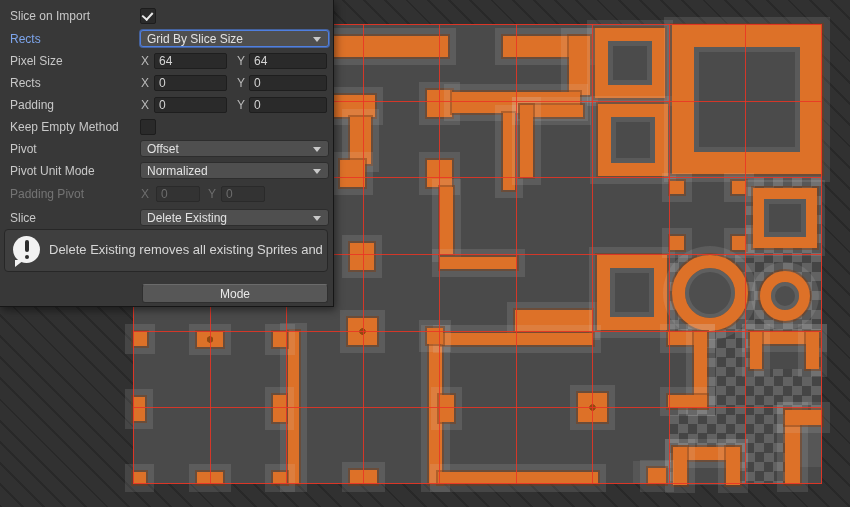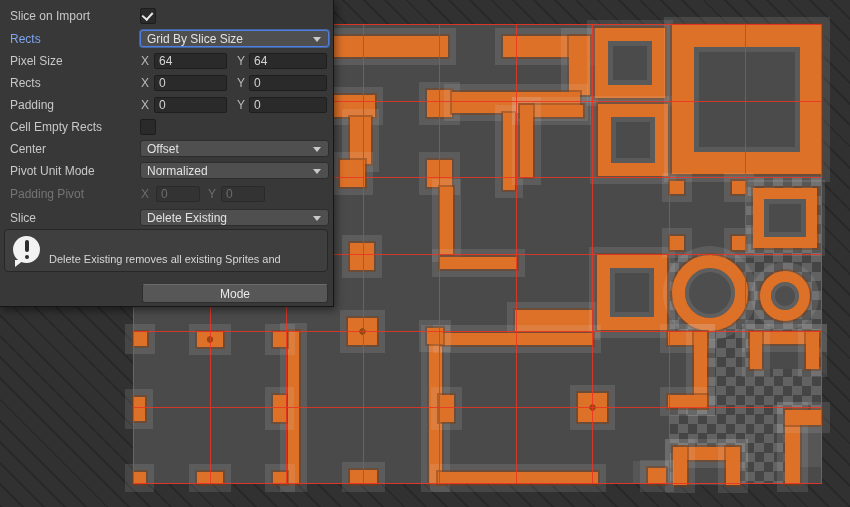--- a/index.html
+++ b/index.html
@@ -51,21 +51,21 @@
   .nfield{position:absolute;height:16px;background:#2a2a2a;border:1px solid #1e1e1e;
     border-radius:2px;box-sizing:border-box;color:#d4d4d4;display:flex;align-items:center;padding:0 4px;}
   .nfield.disabled{background:#333333;border-color:#2a2a2a;color:#6d6d6d;}
   .helpbox{position:absolute;left:4px;top:229px;width:324px;height:43px;background:#3f3f3f;
     border:1px solid #272727;border-radius:4px;box-sizing:border-box;}
   .bubble{position:absolute;left:8px;top:6px;width:27px;height:27px;background:#f2f2f2;border-radius:50%;}
   .bubble:before{content:"";position:absolute;left:2px;bottom:-4px;width:0;height:0;
     border-left:9px solid #f2f2f2;border-bottom:7px solid transparent;}
   .bubble .ex-bar{position:absolute;left:11.5px;top:4px;width:4px;height:12px;background:#2c2c2c;border-radius:2px;}
   .bubble .ex-dot{position:absolute;left:11.5px;top:19px;width:4px;height:4px;background:#2c2c2c;border-radius:50%;}
-  .helptext{position:absolute;left:44px;top:22px;font-size:11px;line-height:15px;color:#d6d6d6;}
+  .helptext{position:absolute;left:44px;top:12px;font-size:13px;line-height:15px;color:#d6d6d6;}
   .slicebtn{position:absolute;left:142px;top:284px;width:186px;height:19px;background:#575757;
     border:1px solid #2f2f2f;border-top-color:#6b6b6b;border-radius:3px;box-sizing:border-box;
     color:#e9e9e9;font-size:12px;display:flex;align-items:center;justify-content:center;}
 </style>
 </head>
 <body>
 
 <div class="stage">
 
   <div class="texture" style="left: 133px; top: 24px; width: 689px; height: 460px;">
@@ -188,26 +188,26 @@
 
     <div class="prow" style="top:96px">
       <span class="plabel">Padding</span>
       <span class="axlabel" style="left:141px">X</span>
       <span class="nfield" style="left:154px;width:73px">0</span>
       <span class="axlabel" style="left:237px">Y</span>
       <span class="nfield" style="left:249px;width:78px">0</span>
     </div>
 
     <div class="prow" style="top:118px">
-      <span class="plabel">Cell Empty Rects</span>
+      <span class="plabel">Keep Empty Method</span>
       <span class="checkbox"></span>
     </div>
 
     <div class="prow" style="top:140px">
-      <span class="plabel">Center</span>
+      <span class="plabel">Pivot</span>
       <span class="dropdown" style="top:0">
         <span>Offset</span>
         <span class="caret"></span>
       </span>
     </div>
 
     <div class="prow" style="top:162px">
       <span class="plabel">Pivot Unit Mode</span>
       <span class="dropdown" style="top:0">
         <span>Normalized</span>

